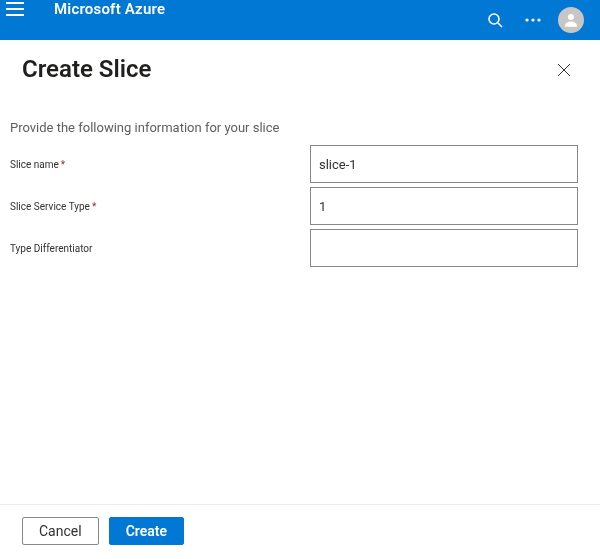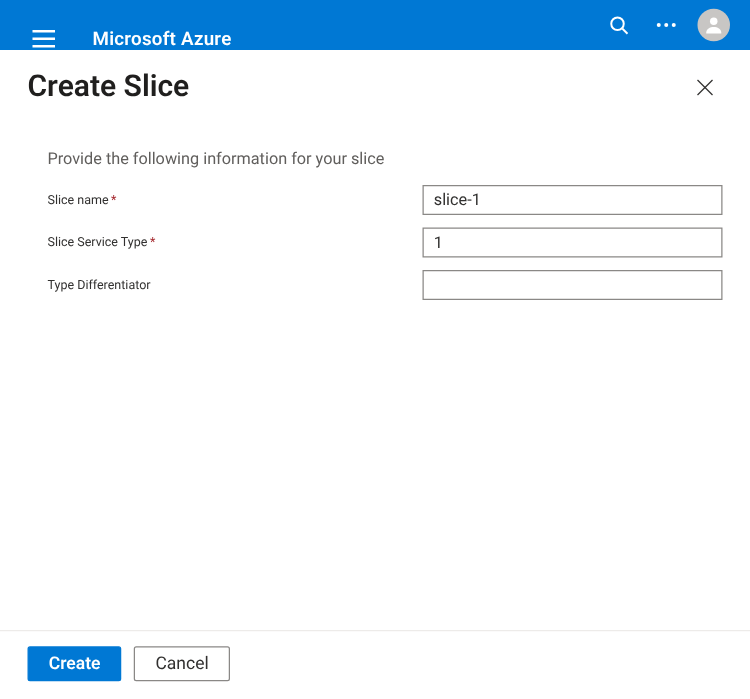--- a/index.html
+++ b/index.html
@@ -12,22 +12,22 @@
     flex-direction: column;
     background: #ffffff;
     color: #323130;
     font-size: 13px;
   }
   
   .topbar {
     height: 40px;
     background: #0078d4;
     display: flex;
-    align-items: flex-end;
-    padding: 0 10px 0 26px;
+    align-items: flex-start;
+    padding: 0 10px 0 6px;
     color: #ffffff;
     flex: 0 0 auto;
   }
   .topbar .hamburger {
     width: 18px; height: 18px;
     display: flex; flex-direction: column; justify-content: space-between;
     padding: 2px 0;
     cursor: pointer;
     margin-right: 30px;
   }
@@ -73,21 +73,21 @@
     display: flex; align-items: center; justify-content: center;
     cursor: pointer;
     margin-top: 2px;
     color: #323130;
   }
   .close-btn svg { display:block; }
 
   
   .form-area {
     flex: 1 1 auto;
-    padding: 36px 22px 0 38px;
+    padding: 36px 22px 0 10px;
     overflow: hidden;
   }
   .form-intro {
     font-size: 13px;
     color: #605e5c;
     margin-bottom: 10px;
   }
   .field-row {
     display: flex;
     align-items: center;
@@ -102,21 +102,21 @@
   }
   .required-star {
     color: #a4262c;
     margin-left: 2px;
   }
   .field-input-cell {
     flex: 1;
   }
   .field-input-cell input {
     width: 100%;
-    height: 24px;
+    height: 38px;
     padding: 2px 8px;
     font-size: 13px;
     font-family: inherit;
     border: 1px solid #8a8886;
     outline: none;
     background: #fff;
     color: #323130;
   }
 
   
@@ -217,15 +217,15 @@
     <div class="field-label-cell">
       <span>Type Differentiator</span>
     </div>
     <div class="field-input-cell">
       <input type="text" value="" style="">
     </div>
   </div>
 </div>
 
 <div class="footer">
+  <button class="btn btn-secondary">Cancel</button>
   <button class="btn btn-primary">Create</button>
-  <button class="btn btn-secondary">Cancel</button>
 </div>
 
 </body></html>

